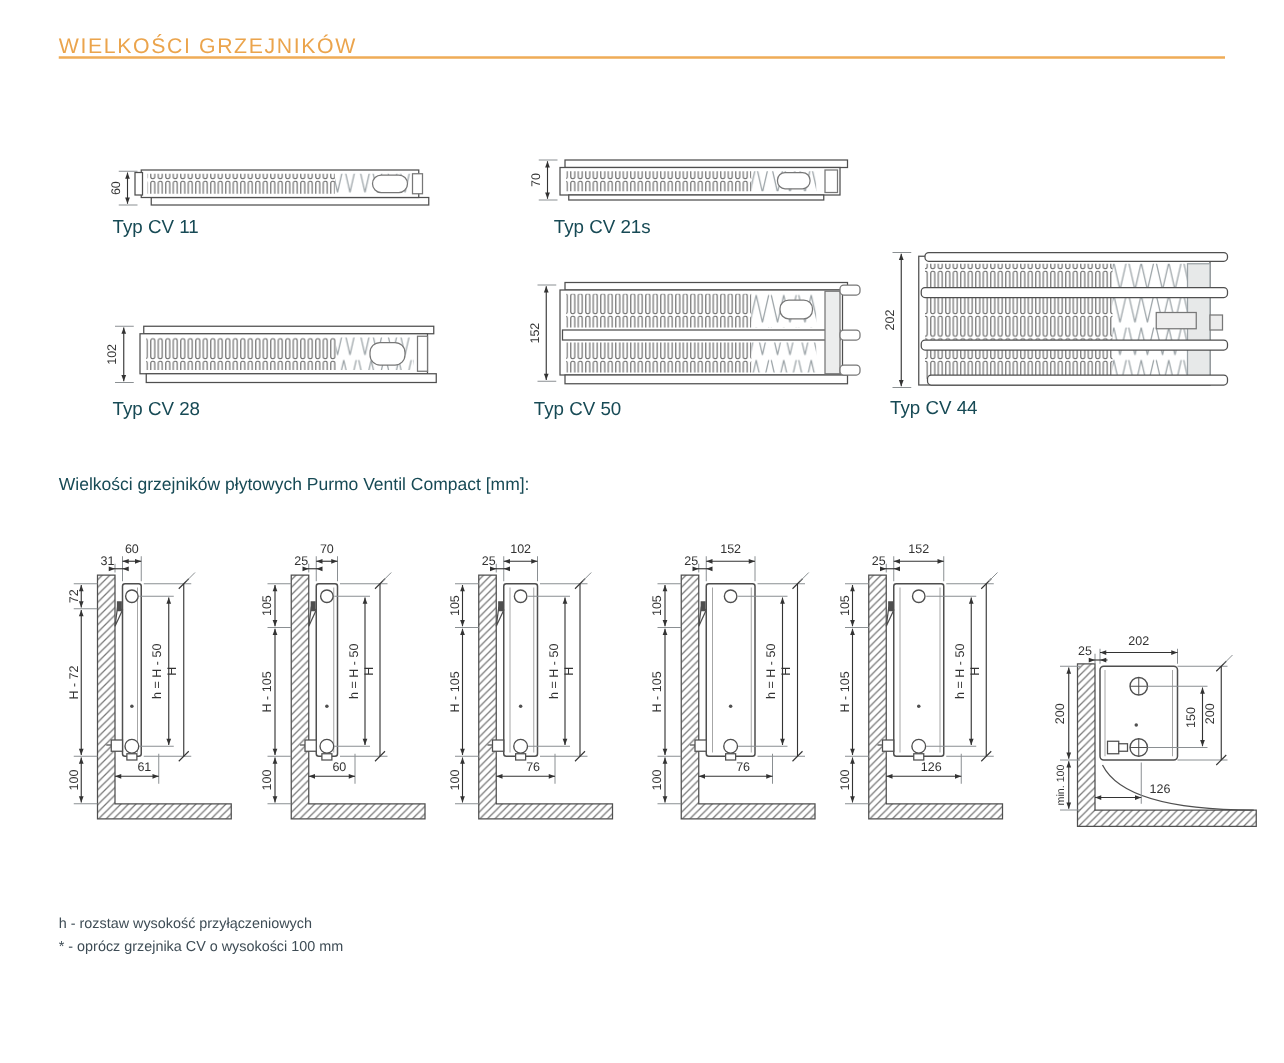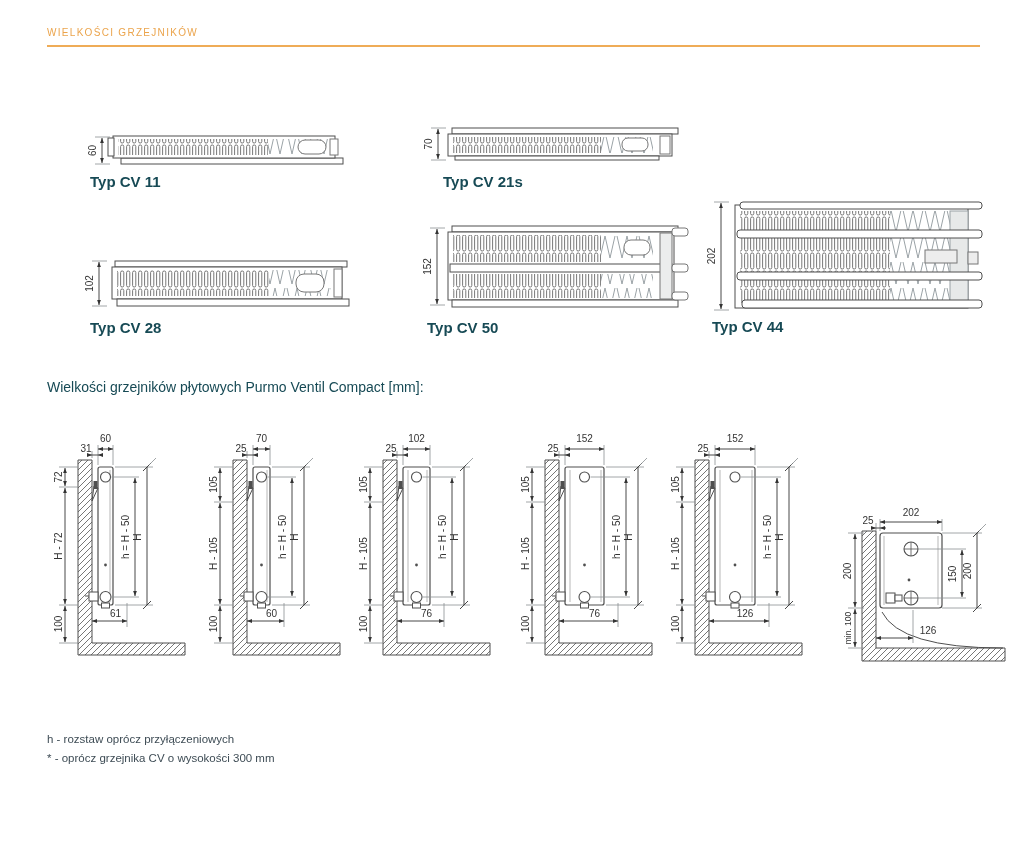--- a/index.html
+++ b/index.html
@@ -1,22 +1,22 @@
 <!DOCTYPE html>
 <html><head>
 <meta charset="utf-8">
 <style>
   html,body{margin:0;padding:0}
   body{width:1027px;height:850px;background:#fff;position:relative;overflow:hidden;
        font-family:"Liberation Sans",sans-serif}
   .abs{position:absolute}
   #canvas{position:absolute;left:0;top:0}
-  .page-title{color:#EBA44C;font-size:10px;letter-spacing:1.3px;font-weight:500}
+  .page-title{color:#EBA44C;font-size:17px;letter-spacing:1.3px;font-weight:500}
   .rule{background:#EFAC57;height:2px}
-  .typ{color:#174A55;font-weight:700;font-size:15px;white-space:nowrap}
+  .typ{color:#174A55;font-weight:400;font-size:15px;white-space:nowrap}
   .section-heading{color:#174A55;font-weight:400;font-size:14px;white-space:nowrap}
   .legend div{color:#3E4C55;font-size:11.5px;line-height:19px;white-space:nowrap}
   text{font-family:"Liberation Sans",sans-serif}
   .dim{font-size:10px;fill:#333}
   .dimS{font-size:8.5px;fill:#333}
 </style>
 </head>
 <body>
 
 <svg id="canvas" width="1027" height="850" viewBox="0 0 1027 850">
@@ -474,15 +474,15 @@
 
 <div class="abs typ" style="left:90px;top:173px">Typ CV 11</div>
 <div class="abs typ" style="left:443px;top:173px">Typ CV 21s</div>
 <div class="abs typ" style="left:90px;top:319px">Typ CV 28</div>
 <div class="abs typ" style="left:427px;top:319px">Typ CV 50</div>
 <div class="abs typ" style="left:712px;top:318px">Typ CV 44</div>
 
 <div class="abs section-heading" style="left:47px;top:379px">Wielkości grzejników płytowych Purmo Ventil Compact [mm]:</div>
 
 <div class="abs legend" style="left:47px;top:730px">
-  <div>h - rozstaw oprócz przyłączeniowych</div>
-  <div>* - oprócz grzejnika CV o wysokości 300 mm</div>
+  <div>h - rozstaw wysokość przyłączeniowych</div>
+  <div>* - oprócz grzejnika CV o wysokości 100 mm</div>
 </div>
 
 </body></html>

